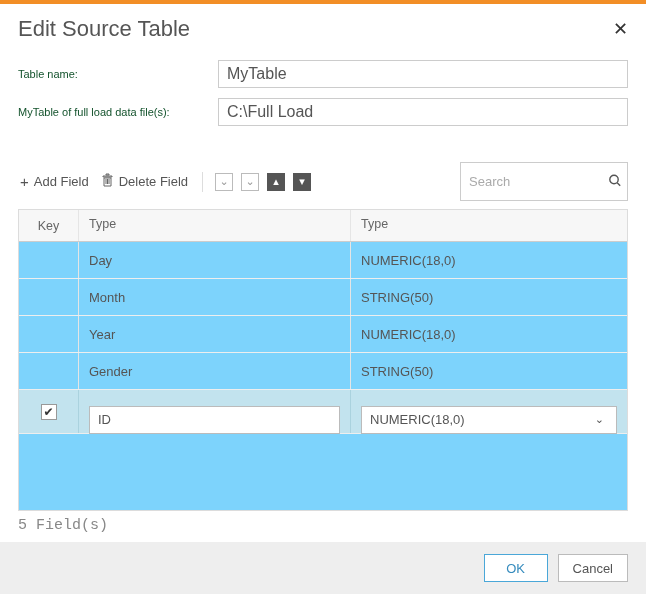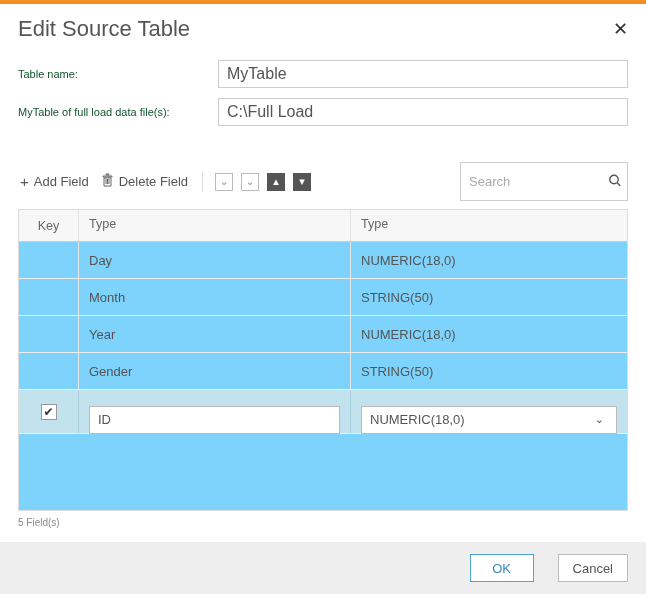--- a/index.html
+++ b/index.html
@@ -168,29 +168,30 @@
     border: 1px solid #999;
     background: #fff;
     display: flex;
     align-items: center;
     justify-content: center;
     font-size: 12px;
     color: #333;
   }
   .count-label {
     padding: 6px 18px 10px 18px;
-    font-size: 10px;
+    font-size: 15px;
     color: #888;
+    font-family: Liberation Mono, monospace;
   }
   .footer {
     background: #eeeeee;
     padding: 12px 18px;
     display: flex;
     justify-content: flex-end;
-    gap: 24px;
+    gap: 10px;
     position: absolute;
     bottom: 0;
     left: 0;
     right: 0;
   }
   .btn {
     min-width: 64px;
     height: 28px;
     border: 1px solid #bbb;
     background: #fff;

